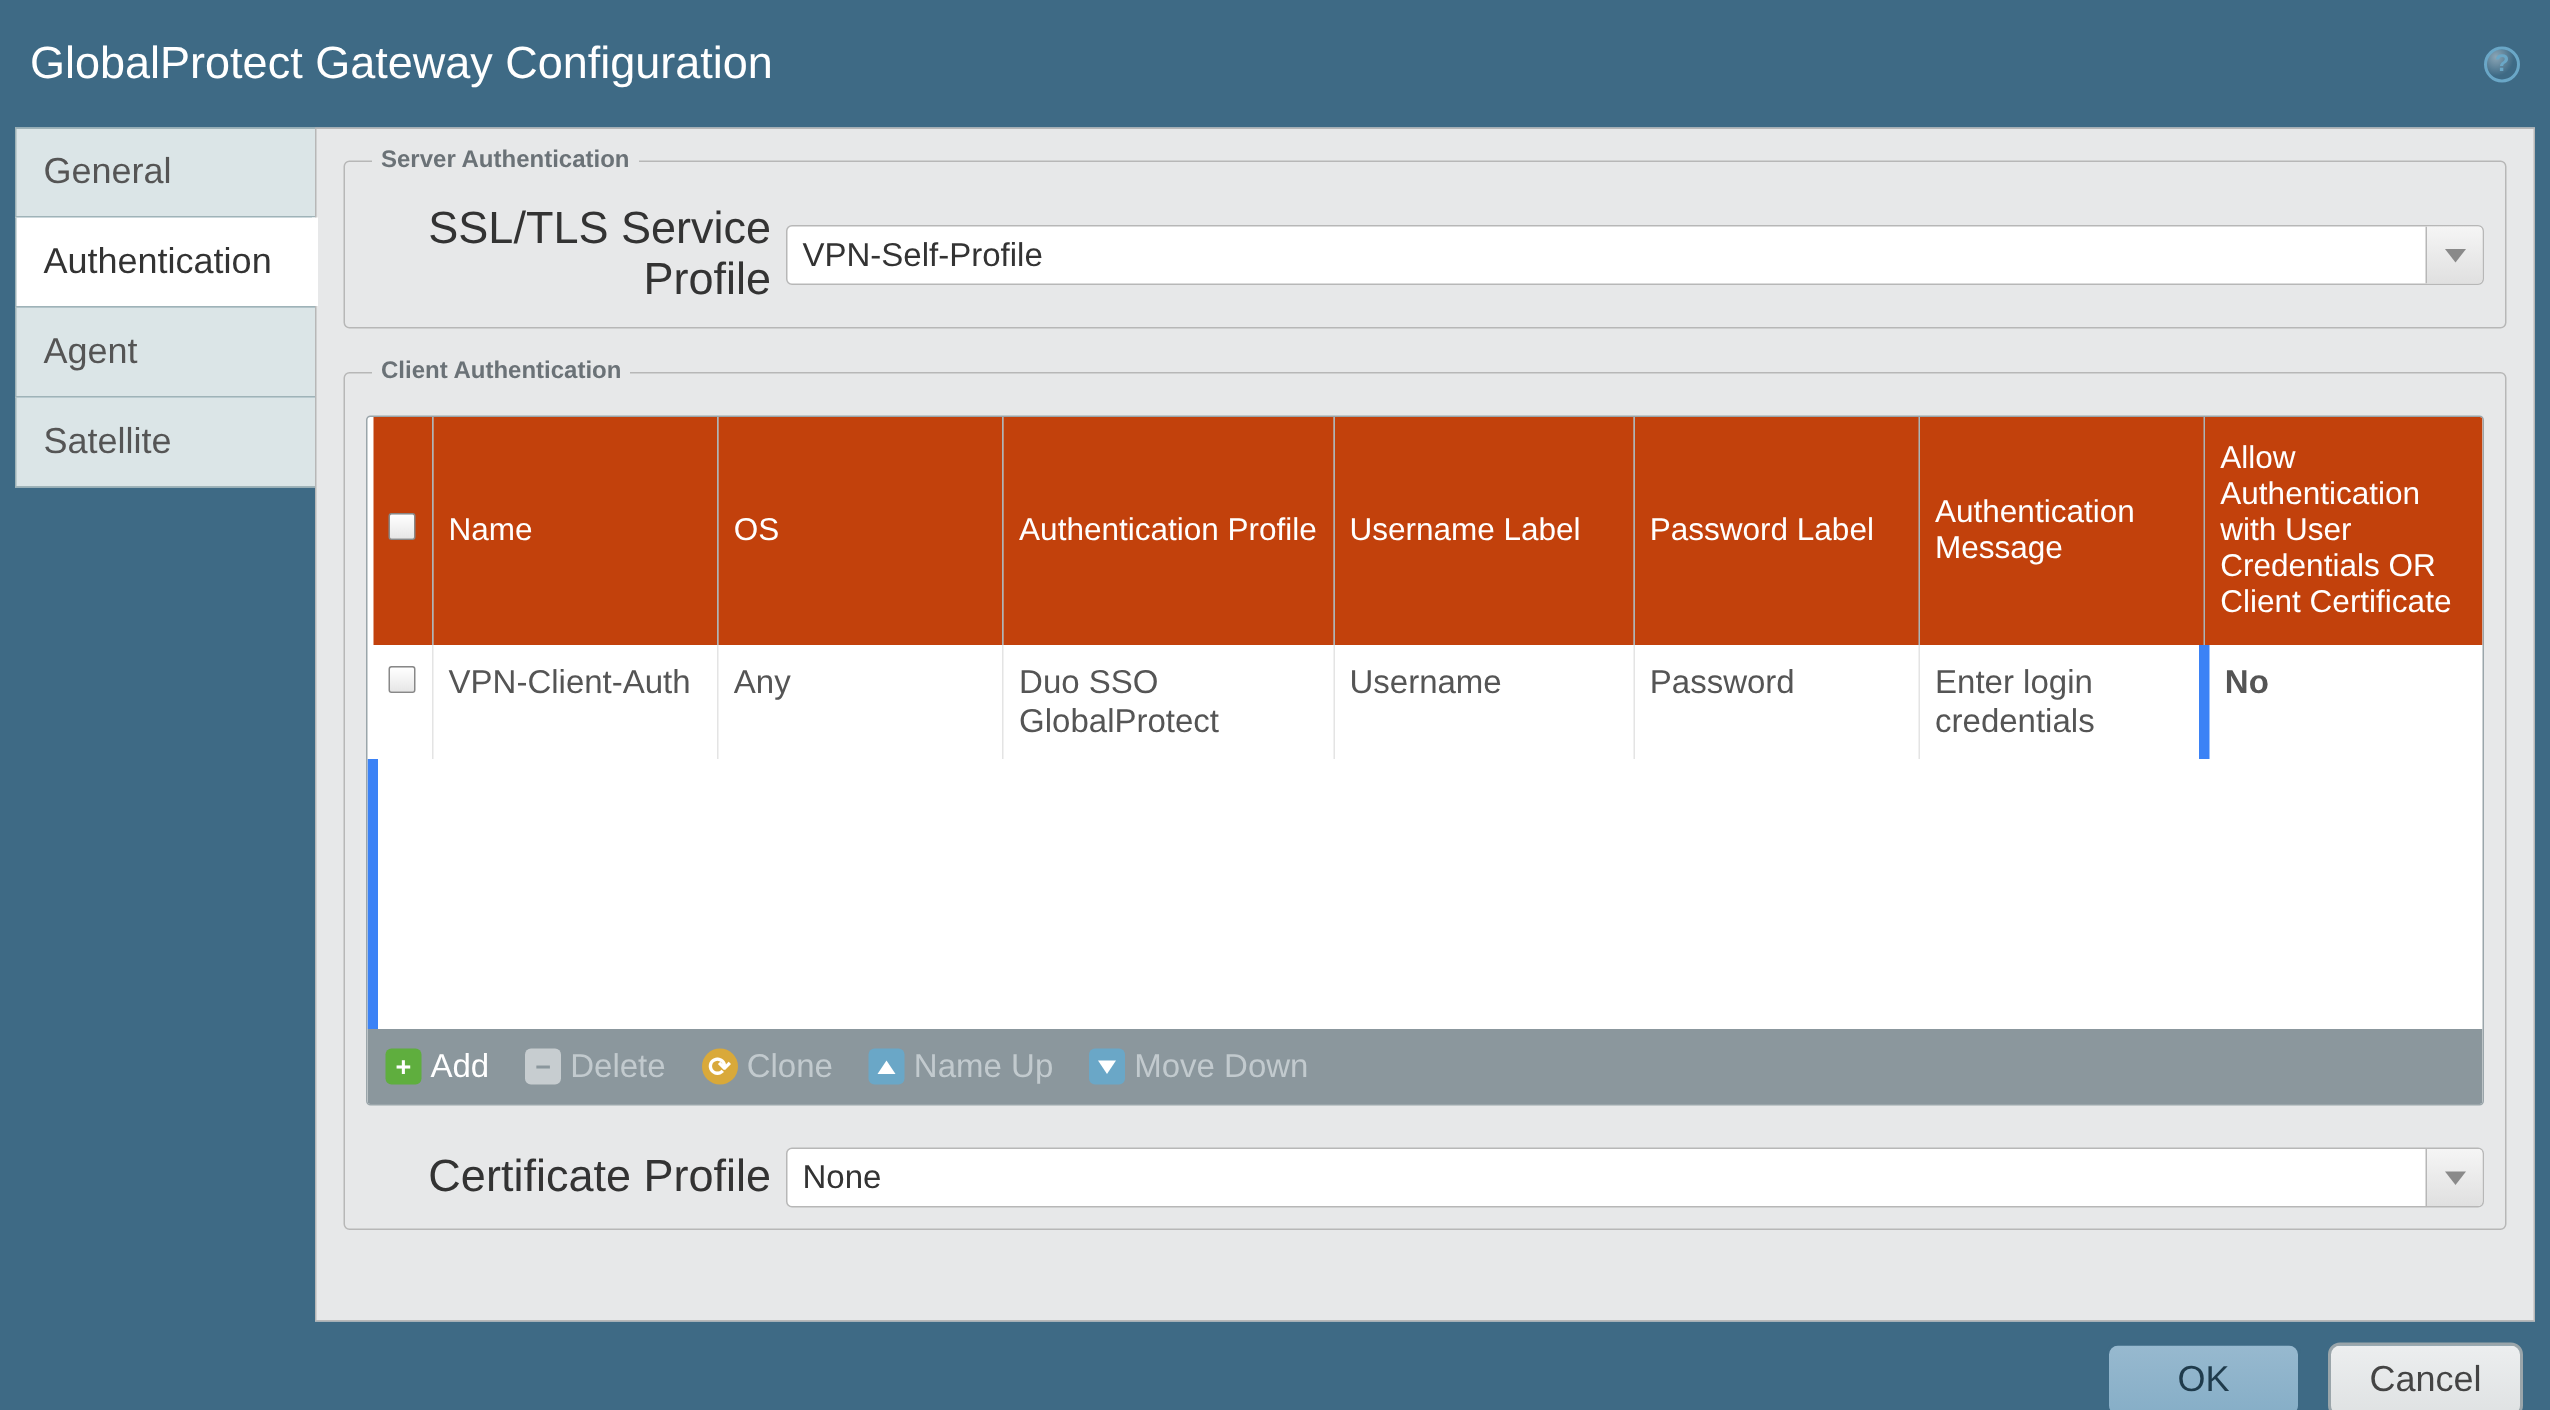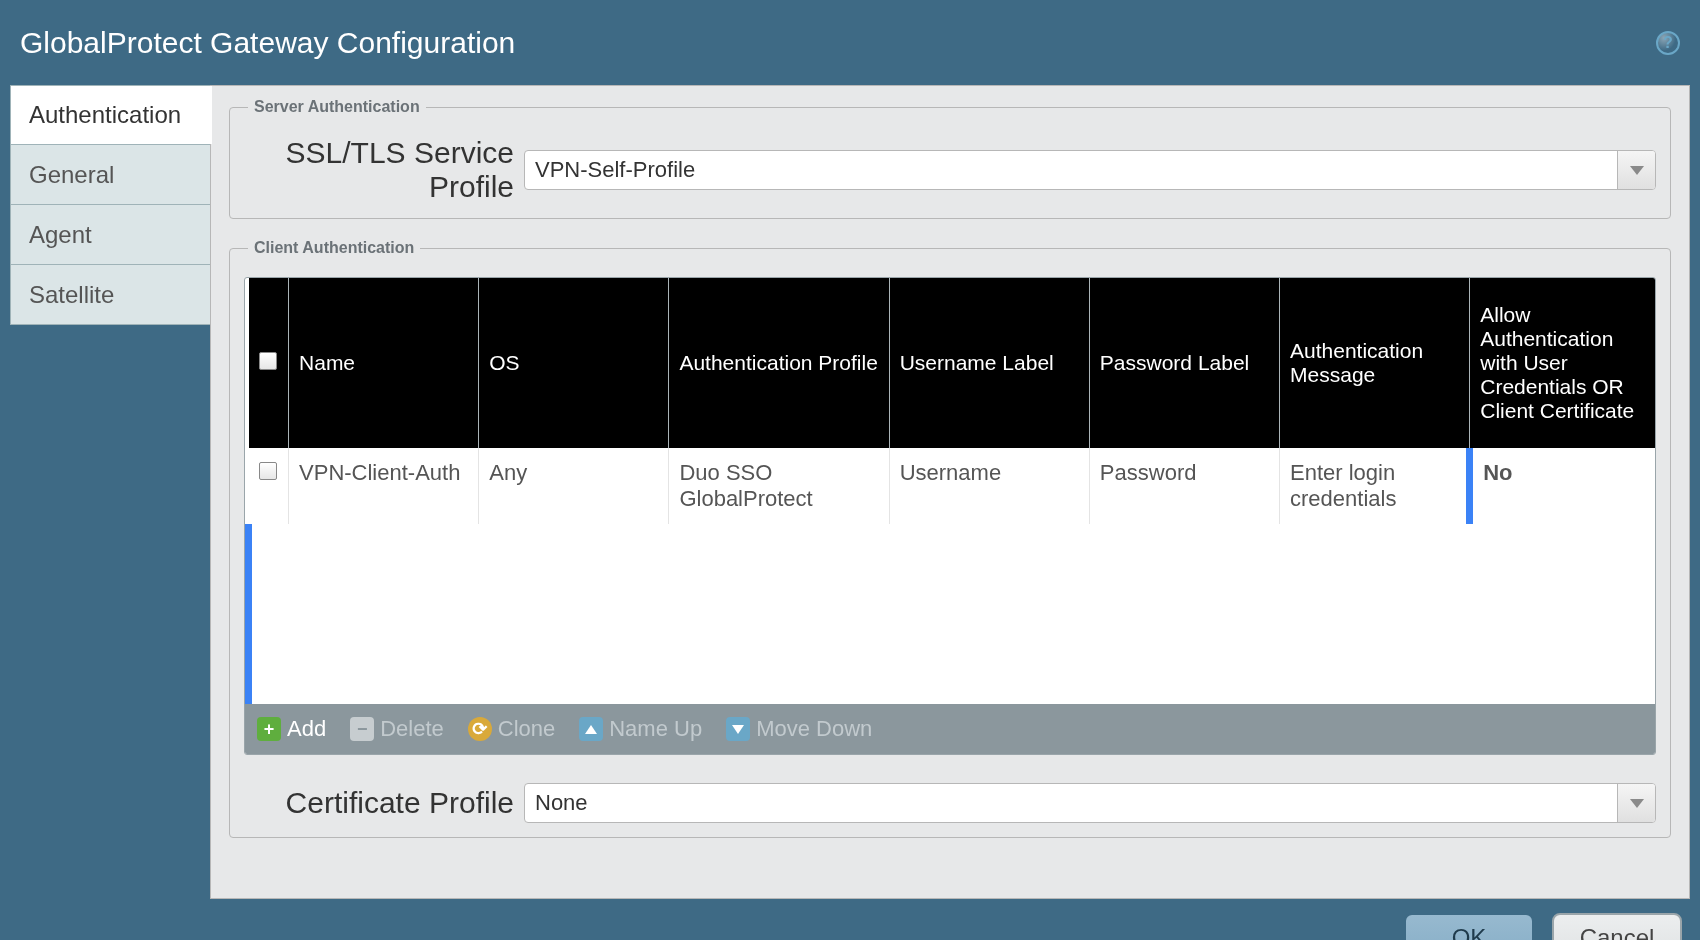--- a/index.html
+++ b/index.html
@@ -142,29 +142,29 @@
     background: #fff;
     border-radius: 3px;
     overflow: hidden;
   }
   table.grid {
     width: 100%;
     border-collapse: collapse;
     table-layout: fixed;
   }
   table.grid th {
-    background: #000000;
+    background: #c2410c;
     color: #fff;
     font-weight: 400;
     font-size: 21px;
     text-align: left;
     padding: 16px 10px;
     border-right: 1px solid #aab4b8;
     vertical-align: middle;
-    height: 170px;
+    height: 152px;
   }
   table.grid th:last-child { border-right: none; }
   table.grid td {
     font-size: 22px;
     color: #555;
     padding: 12px 10px;
     border-right: 1px solid #e4e4e4;
     vertical-align: top;
   }
   table.grid td:last-child { border-right: none; border-left: 7px solid #3b82f6; font-weight: bold;}
@@ -253,25 +253,25 @@
 <div class="dialog">
 
   <div class="titlebar">
     <span>GlobalProtect Gateway Configuration</span>
     <span class="help-icon">?</span>
   </div>
 
   <div class="body-area">
 
     <div class="sidebar">
+      <div class="tab">
+          <span>General</span>
+        </div>
       <div class="tab active">
           <span>Authentication</span>
-        </div>
-      <div class="tab">
-          <span>General</span>
         </div>
       <div class="tab">
           <span>Agent</span>
         </div>
       <div class="tab">
           <span>Satellite</span>
         </div>
     </div>
 
     <div class="main-panel">

